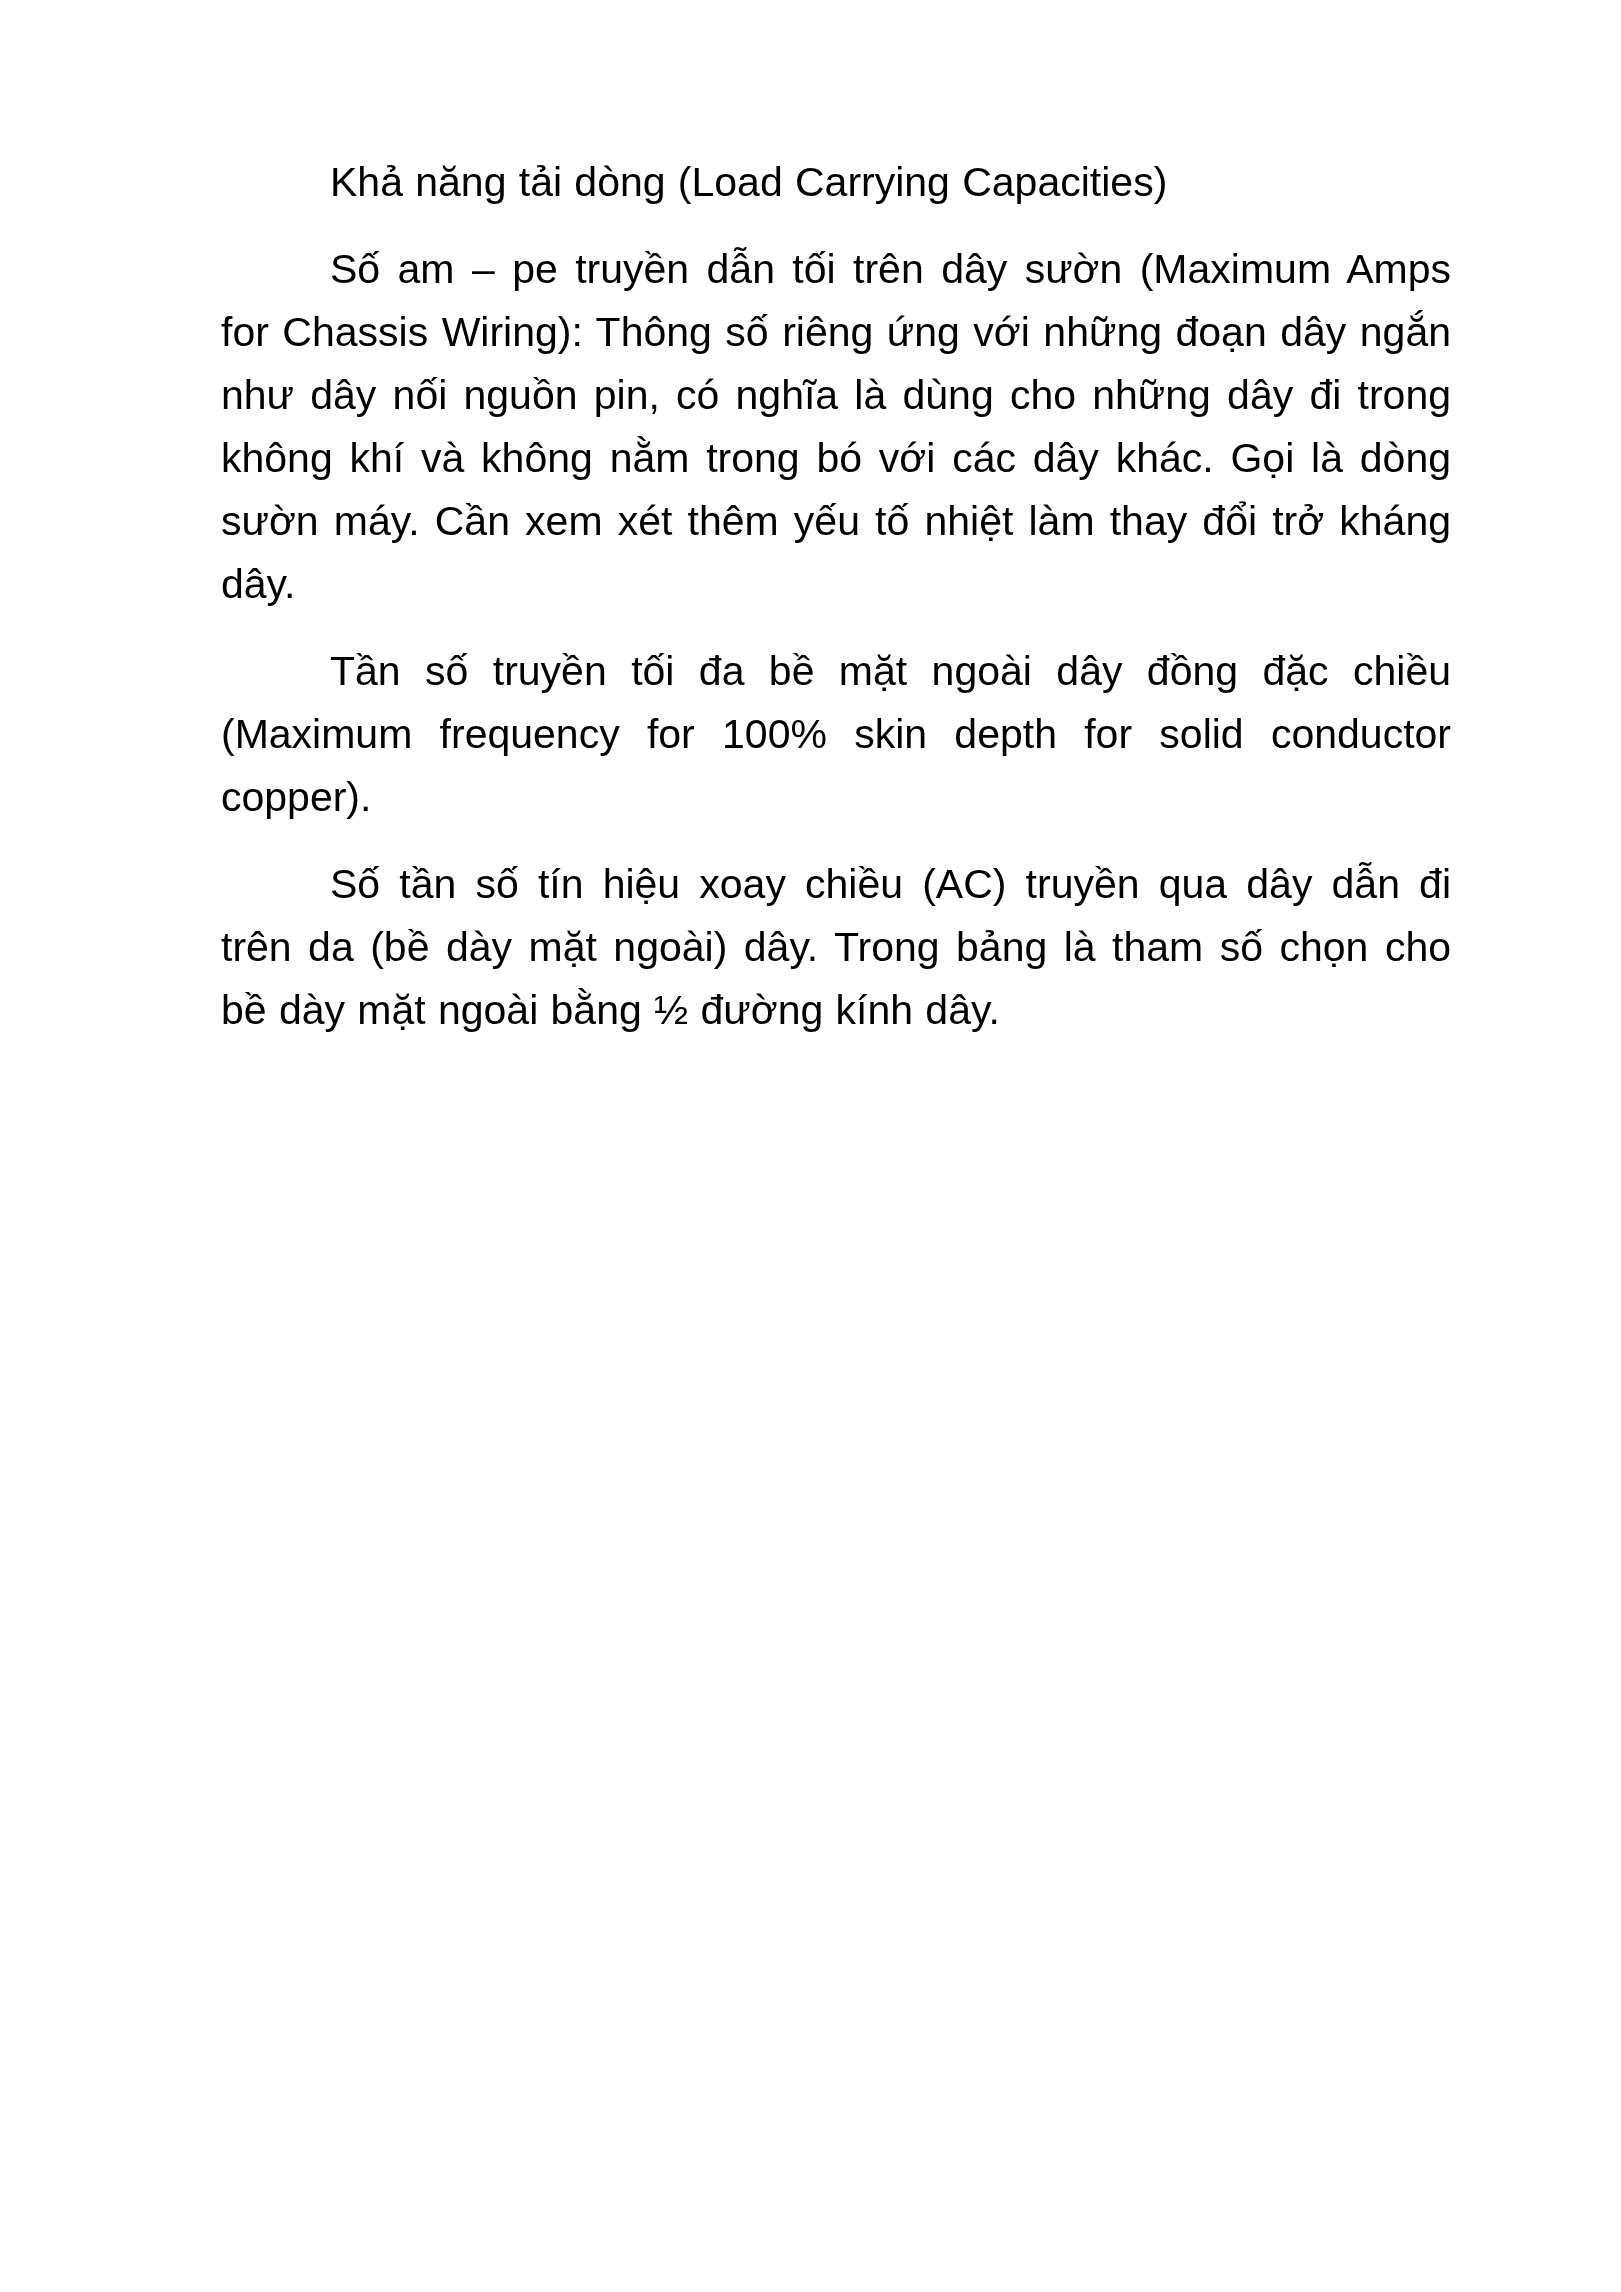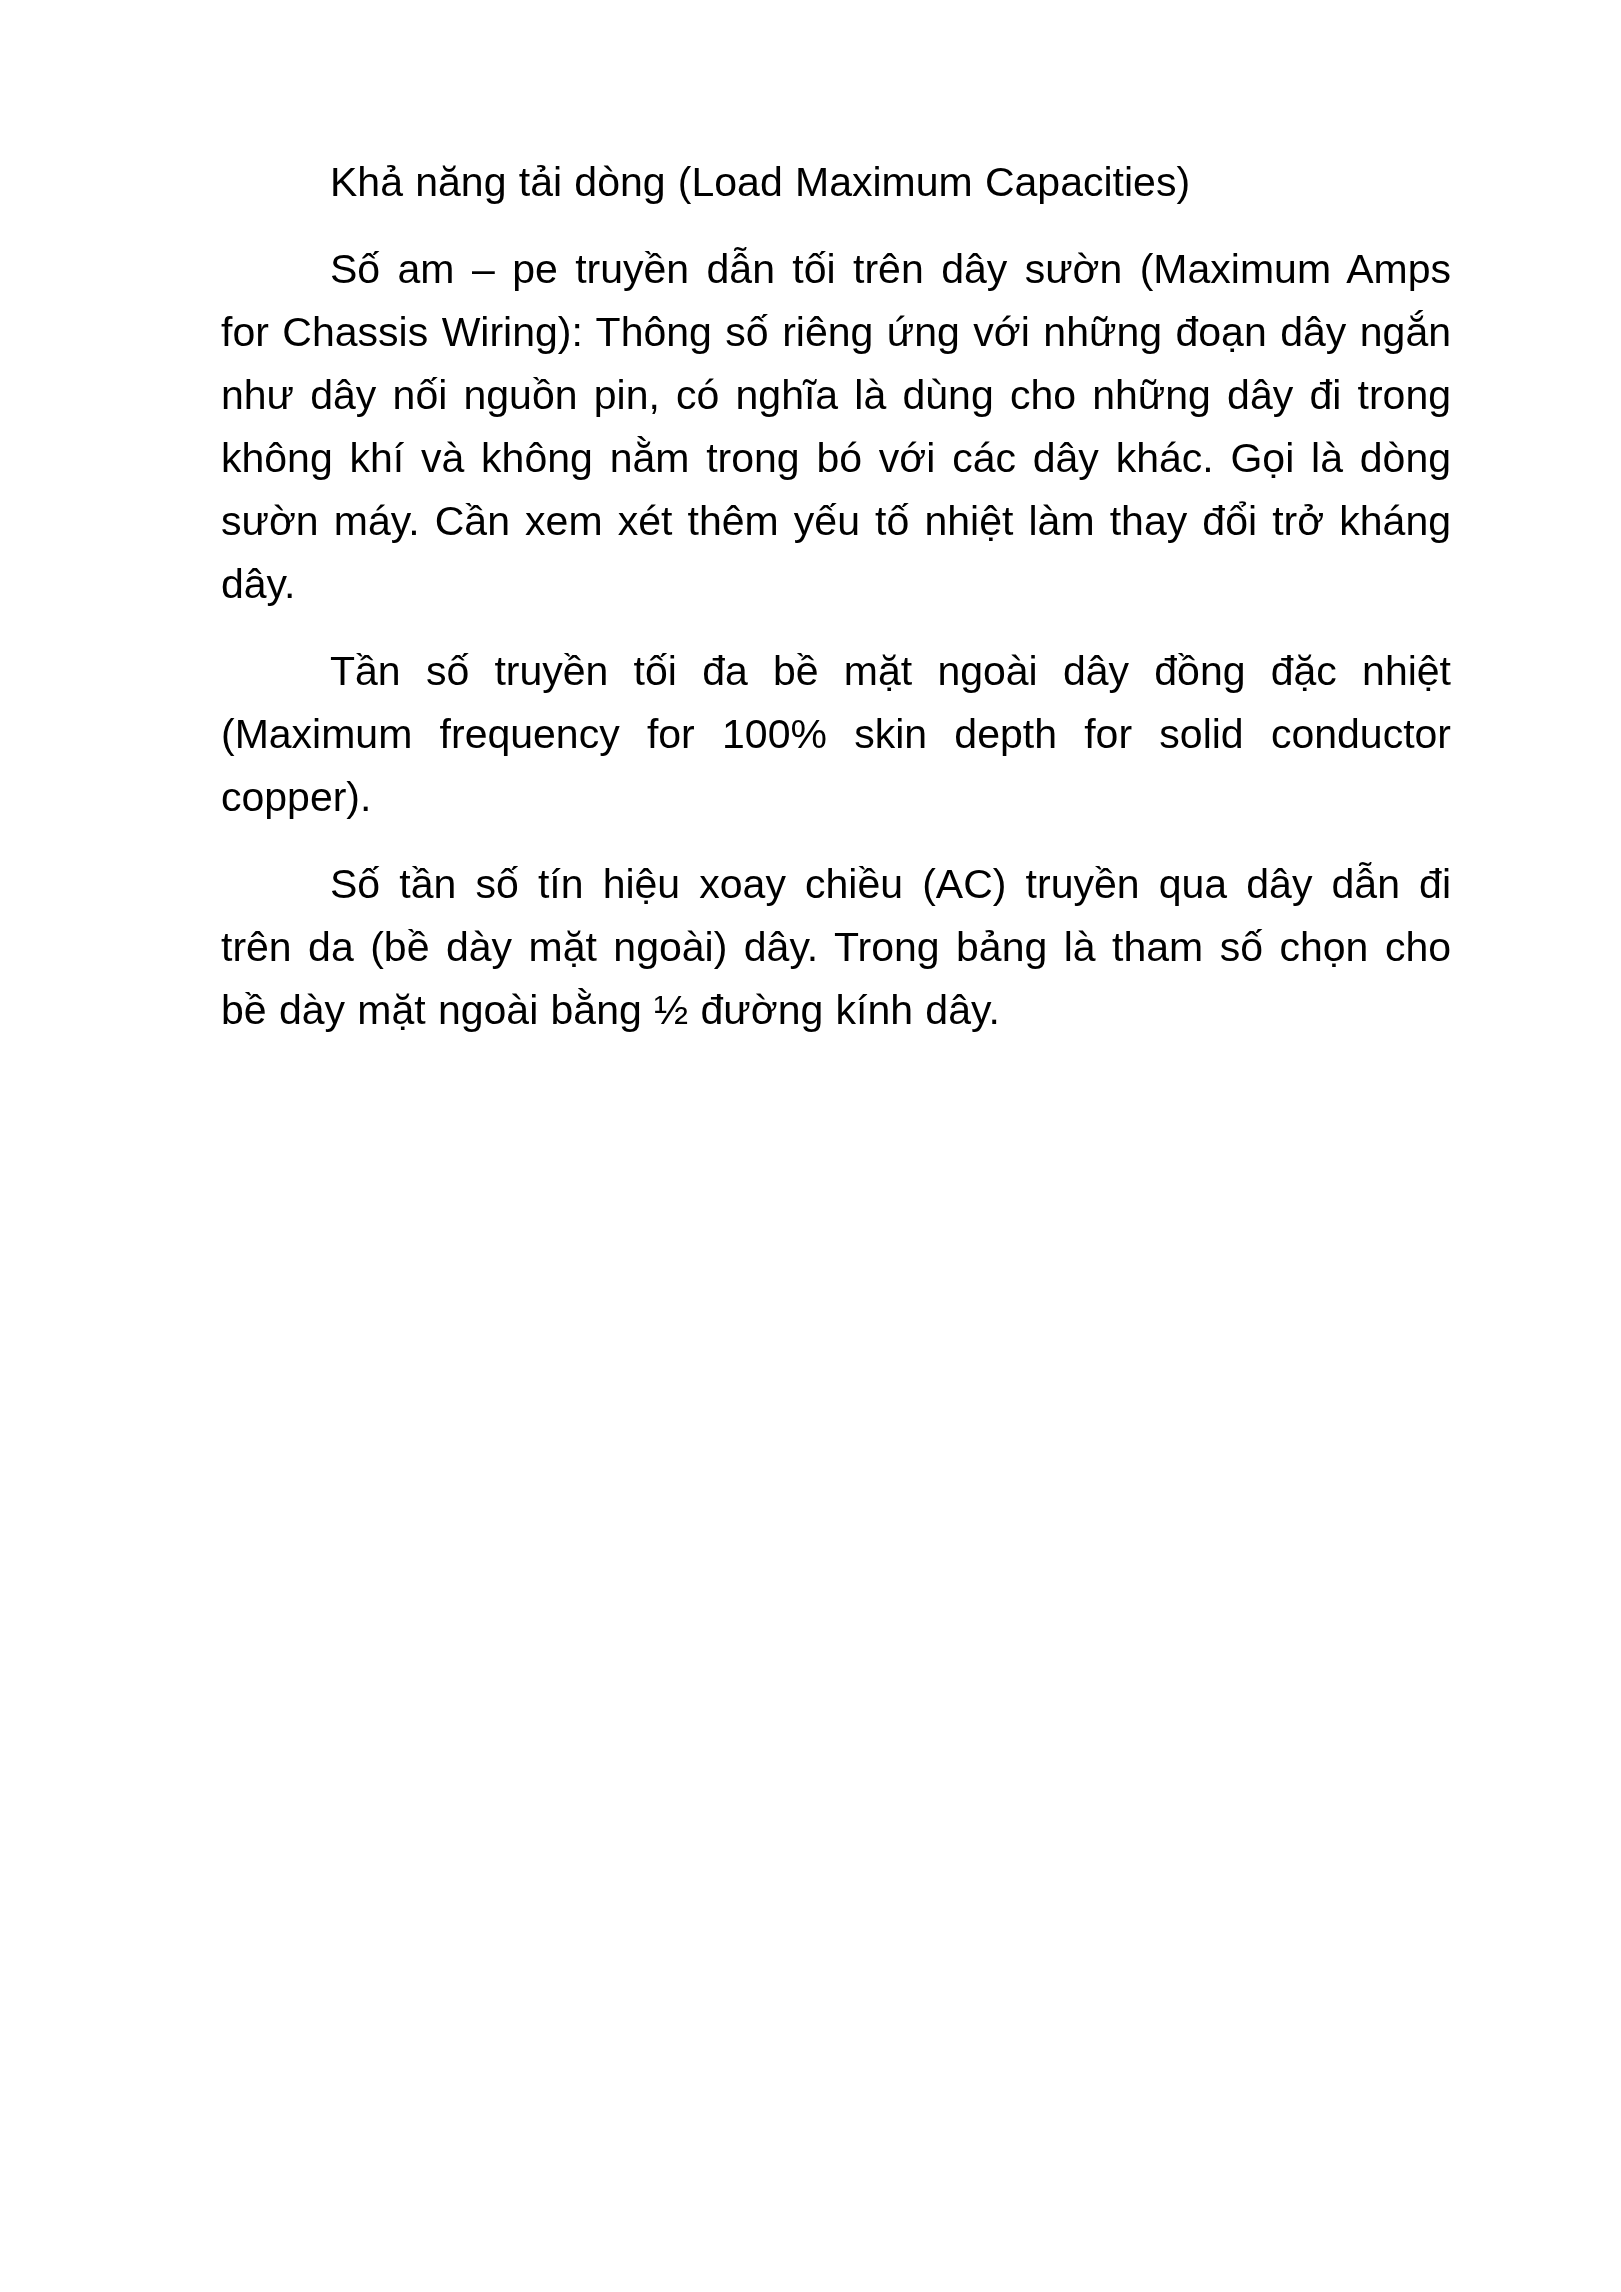--- a/index.html
+++ b/index.html
@@ -41,24 +41,24 @@
   .bold:empty {
     display: none;
   }
 </style>
 </head>
 <body>
 
 <div class="page">
   <div class="content">
 
-    <p class="para"><span class="bold">Khả năng tải dòng</span><span> (Load Maximum Capacities)</span></p>
+    <p class="para"><span class="bold">Khả năng tải dòng</span><span> (Load Carrying Capacities)</span></p>
 
 
     <p class="para"><span>Số am – pe truyền dẫn tối trên dây sườn (Maximum Amps for Chassis Wiring): Thông số riêng ứng với những đoạn dây ngắn như dây nối nguồn pin, có nghĩa là dùng cho những dây đi trong không khí và không nằm trong bó với các dây khác. Gọi là dòng sườn máy. Cần xem xét thêm yếu tố nhiệt làm thay đổi trở kháng dây.</span></p>
 
-    <p class="para"><span class="bold">Tần số truyền tối đa bề mặt ngoài dây đồng đặc nhiệt</span><span> (Maximum frequency for 100% skin depth for solid conductor copper).</span></p>
+    <p class="para"><span class="bold">Tần số truyền tối đa bề mặt ngoài dây đồng đặc chiều</span><span> (Maximum frequency for 100% skin depth for solid conductor copper).</span></p>
 
     <p class="para"><span>Số tần số tín hiệu xoay chiều (AC) truyền qua dây dẫn đi trên da (bề dày mặt ngoài) dây. Trong bảng là tham số chọn cho bề dày mặt ngoài bằng ½ đường kính dây.</span></p>
 
   </div>
 </div>
 
 
 </body></html>

